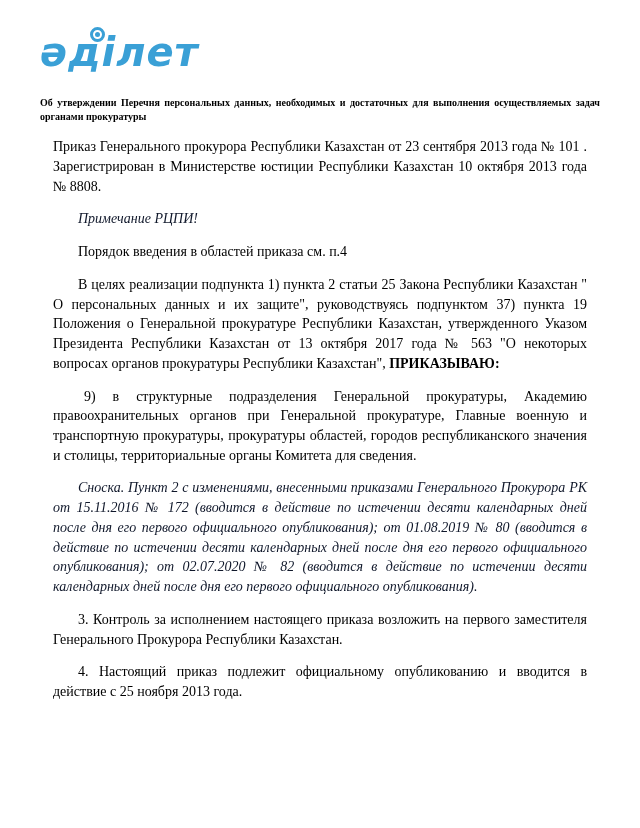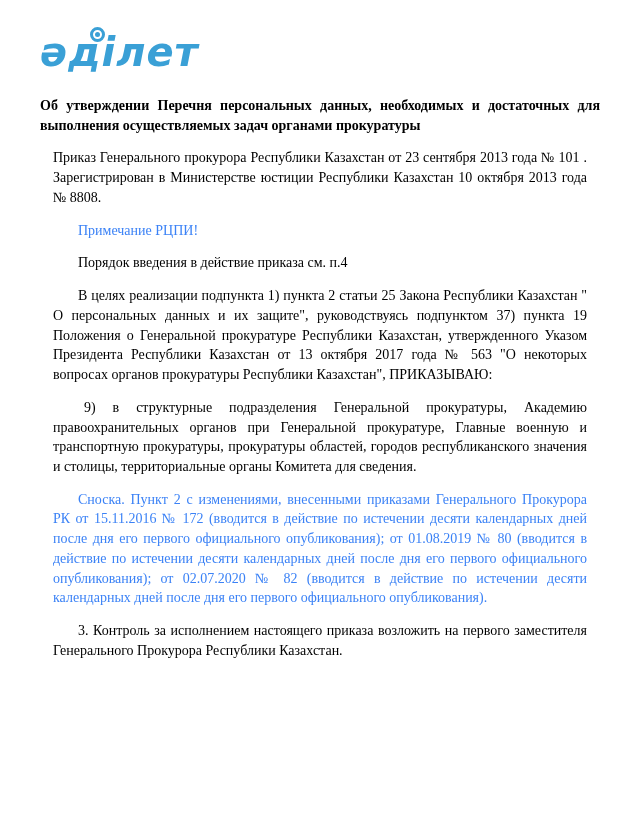--- a/index.html
+++ b/index.html
@@ -46,59 +46,60 @@
     position:absolute;
     left:50%;
     top:50%;
     width:5px;
     height:5px;
     margin:-2.5px 0 0 -2.5px;
     border-radius:50%;
     background:#3aa0d6;
   }
   .title {
-    font-size:14px;
+    font-size:10px;
     font-weight:bold;
     text-align:justify;
     margin:10px 0 11px 0;
   }
   .para {
     text-align:justify;
     margin:13px;
   }
   .ind    { text-indent:25px; }
   .ind-sm { text-indent:17px; }
   .ind-lg { text-indent:31px; }
-  .red    { color:#3b82f6; }
-  .bold   { font-weight:normal; }
+  .red    { color:#0f172a;font-style:italic; }
+  .bold   { font-weight:bold; }
 </style>
 </head>
 <body>
 
 <div class="page">
 
   <div class="logo-wrap">
     <span class="logo-text">әділет</span>
     <span class="logo-i-circle"></span>
   </div>
 
   <h1 class="title">Об утверждении Перечня персональных данных, необходимых и достаточных для выполнения осуществляемых задач органами прокуратуры</h1>
 
   <p class="para">Приказ Генерального прокурора Республики Казахстан от 23 сентября 2013 года № 101 . Зарегистрирован в Министерстве юстиции Республики Казахстан 10 октября 2013 года № 8808.</p>
 
   <p class="para ind red">Примечание РЦПИ!</p>
 
-  <p class="para ind">Порядок введения в действие приказа см. п.4</p>
+  <p class="para ind">Порядок введения в областей приказа см. п.4</p>
 
   <p class="para ind"><span>В целях реализации подпункта 1) пункта 2 статьи 25 Закона Республики Казахстан " О персональных данных и их защите", руководствуясь подпунктом 37) пункта 19 Положения о Генеральной прокуратуре Республики Казахстан, утвержденного Указом Президента Республики Казахстан от 13 октября 2017 года № 563 "О некоторых вопросах органов прокуратуры Республики Казахстан",</span> <span class="bold">ПРИКАЗЫВАЮ:</span></p>
 
 
 
 
 
   <p class="para ind-lg">9) в структурные подразделения Генеральной прокуратуры, Академию правоохранительных органов при Генеральной прокуратуре, Главные военную и транспортную прокуратуры, прокуратуры областей, городов республиканского значения и столицы, территориальные органы Комитета для сведения.</p>
 
   <p class="para ind red">Сноска. Пункт 2 с изменениями, внесенными приказами Генерального Прокурора РК от 15.11.2016 № 172 (вводится в действие по истечении десяти календарных дней после дня его первого официального опубликования); от 01.08.2019 № 80 (вводится в действие по истечении десяти календарных дней после дня его первого официального опубликования); от 02.07.2020 № 82 (вводится в действие по истечении десяти календарных дней после дня его первого официального опубликования).</p>
 
   <p class="para ind">3. Контроль за исполнением настоящего приказа возложить на первого заместителя Генерального Прокурора Республики Казахстан.</p>
 
+  <p class="para ind">4. Настоящий приказ подлежит официальному опубликованию и вводится в действие с 25 ноября 2013 года.</p>
 
 </div>
 
 </body></html>

